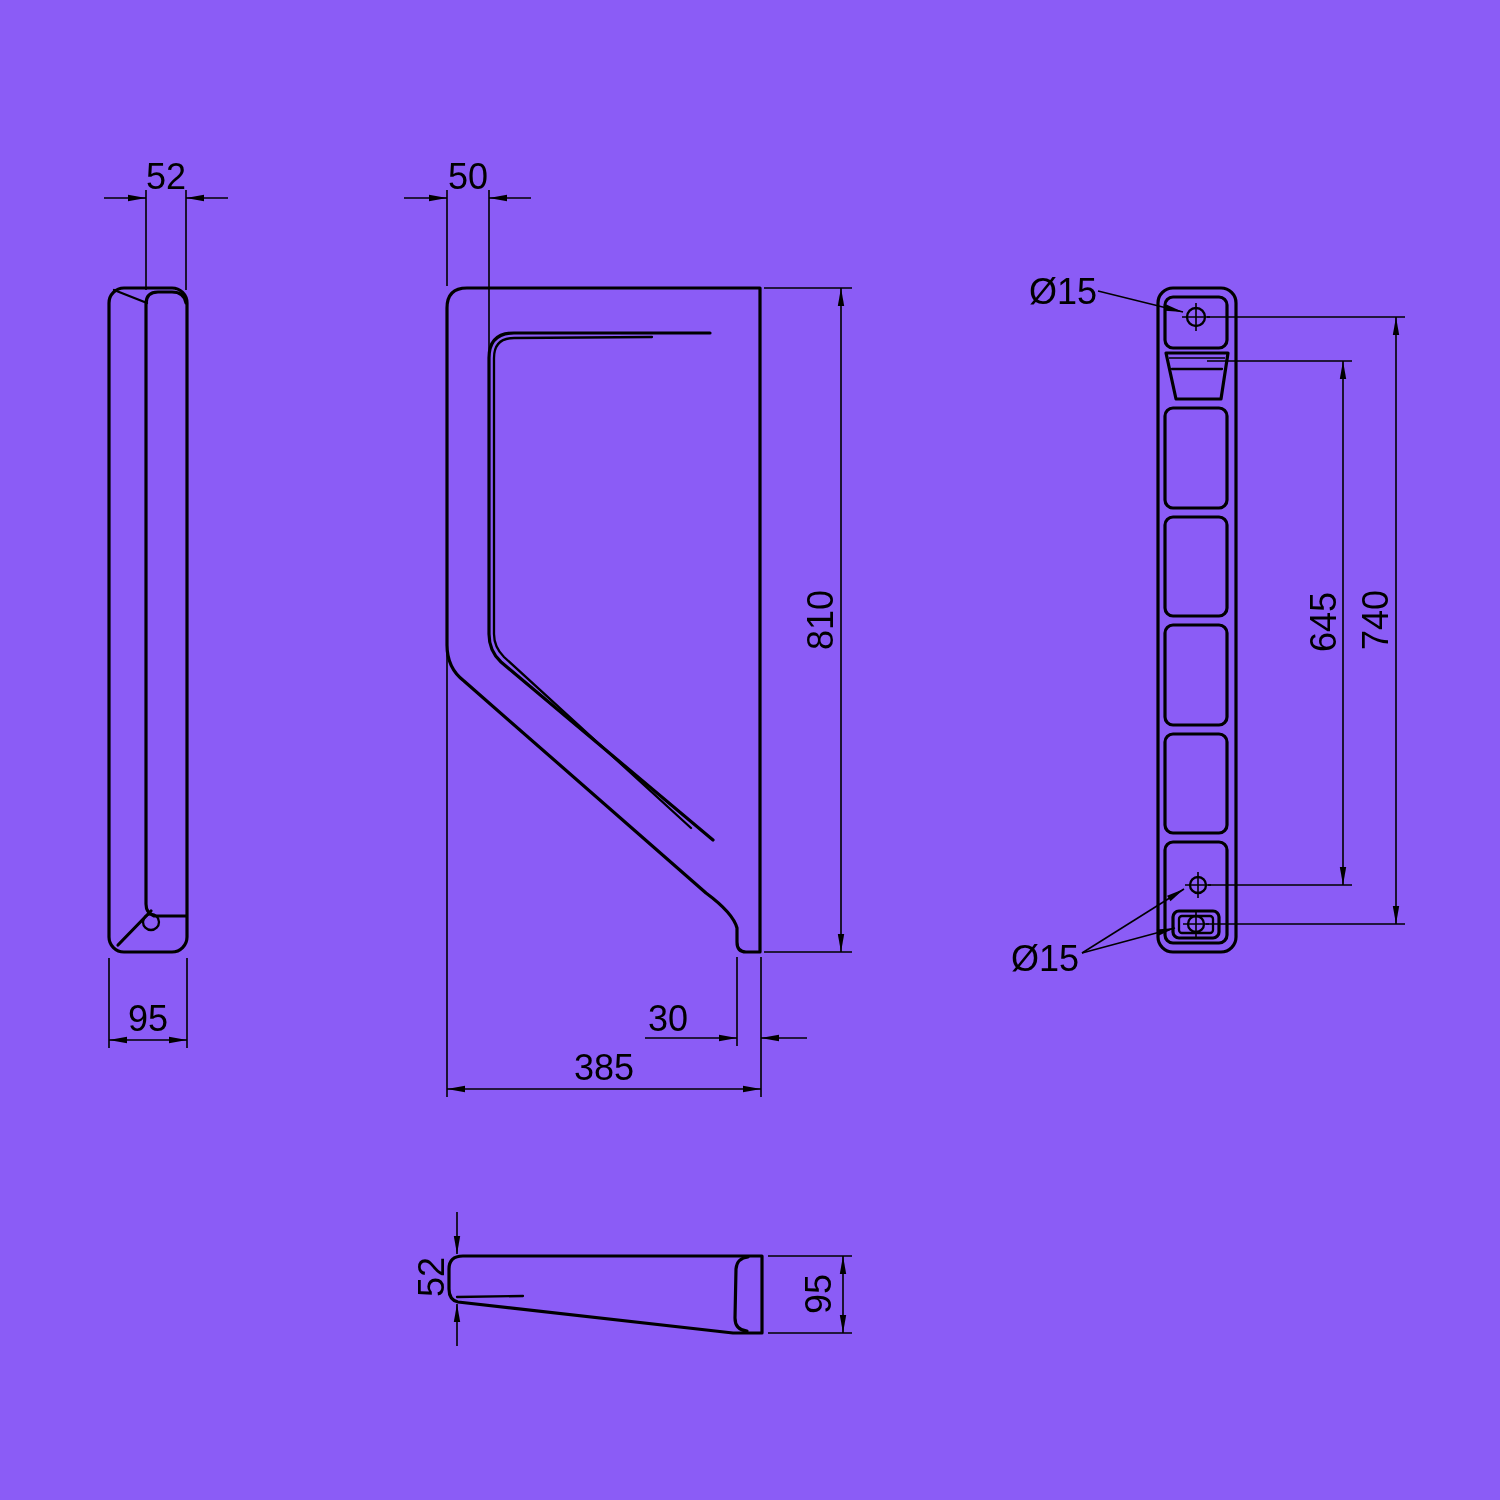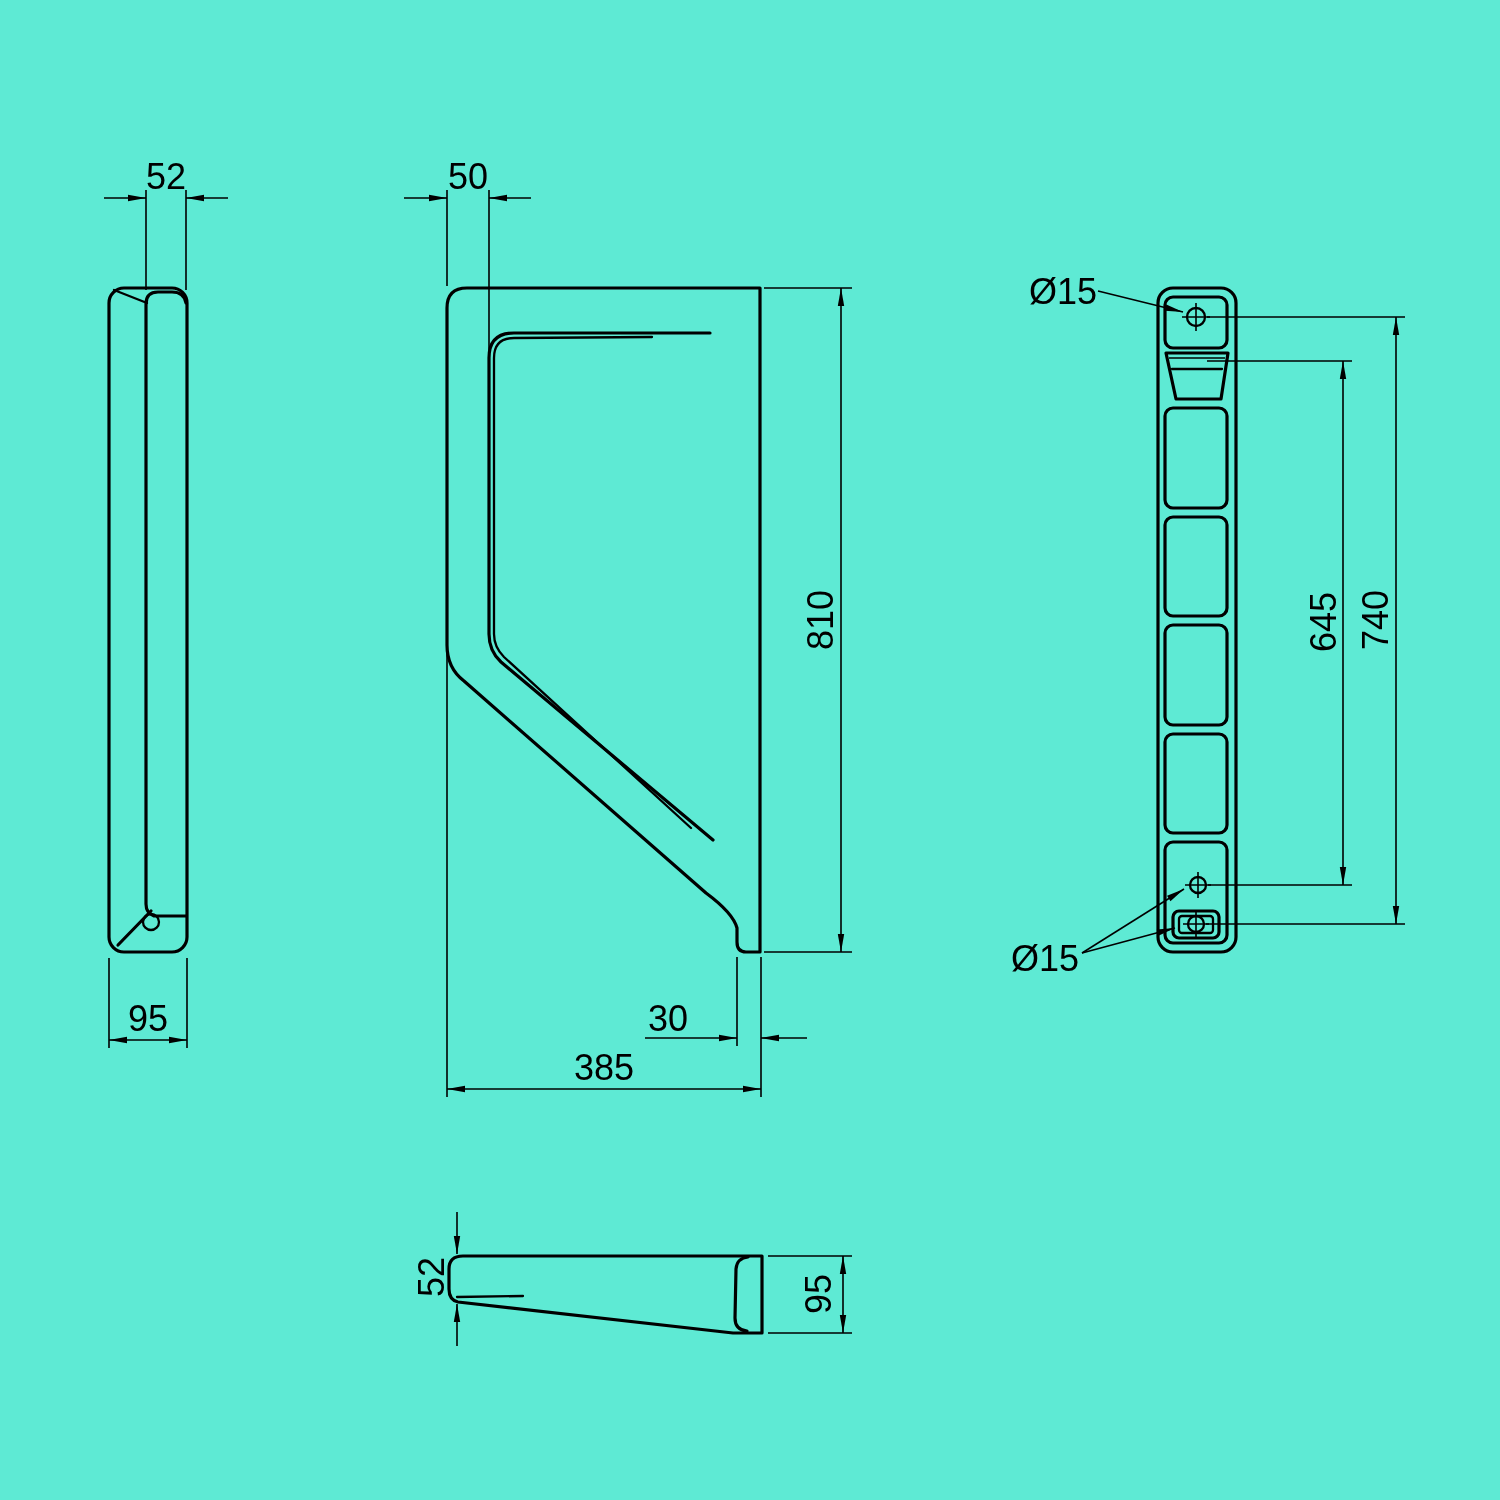--- a/index.html
+++ b/index.html
@@ -3,21 +3,21 @@
 <meta charset="utf-8">
 <style>
   html, body {
     margin: 0;
     padding: 0;
     background: #ffffff;
   }
   .canvas {
     width: 1500px;
     height: 1500px;
-    background: #5eead4;
+    background: #8b5cf6;
     position: relative;
   }
   svg .ol   { stroke: #000000; fill: none; stroke-width: 3.2; stroke-linecap: round; stroke-linejoin: round; }
   svg .med  { stroke: #000000; fill: none; stroke-width: 2.3; stroke-linecap: round; stroke-linejoin: round; }
   svg .thin { stroke: #000000; fill: none; stroke-width: 1.6; stroke-linecap: butt; }
   svg text {
     fill: #000000;
     stroke: none;
     font-family: "Liberation Sans", "DejaVu Sans", sans-serif;
     font-size: 36px;

